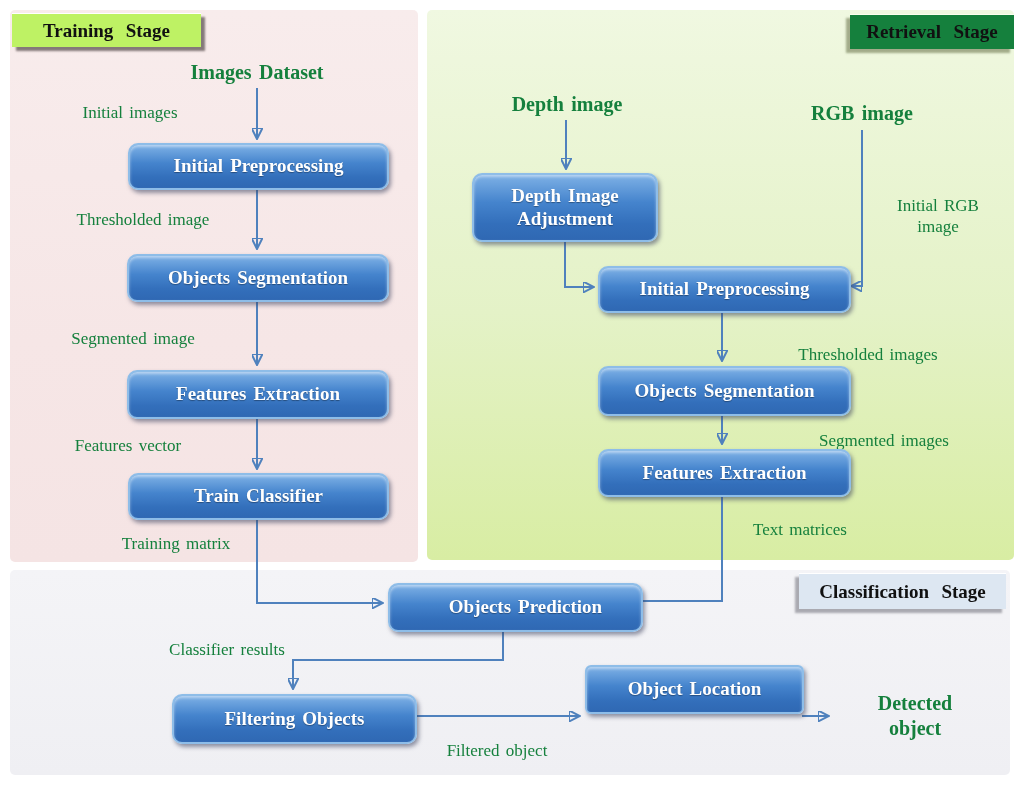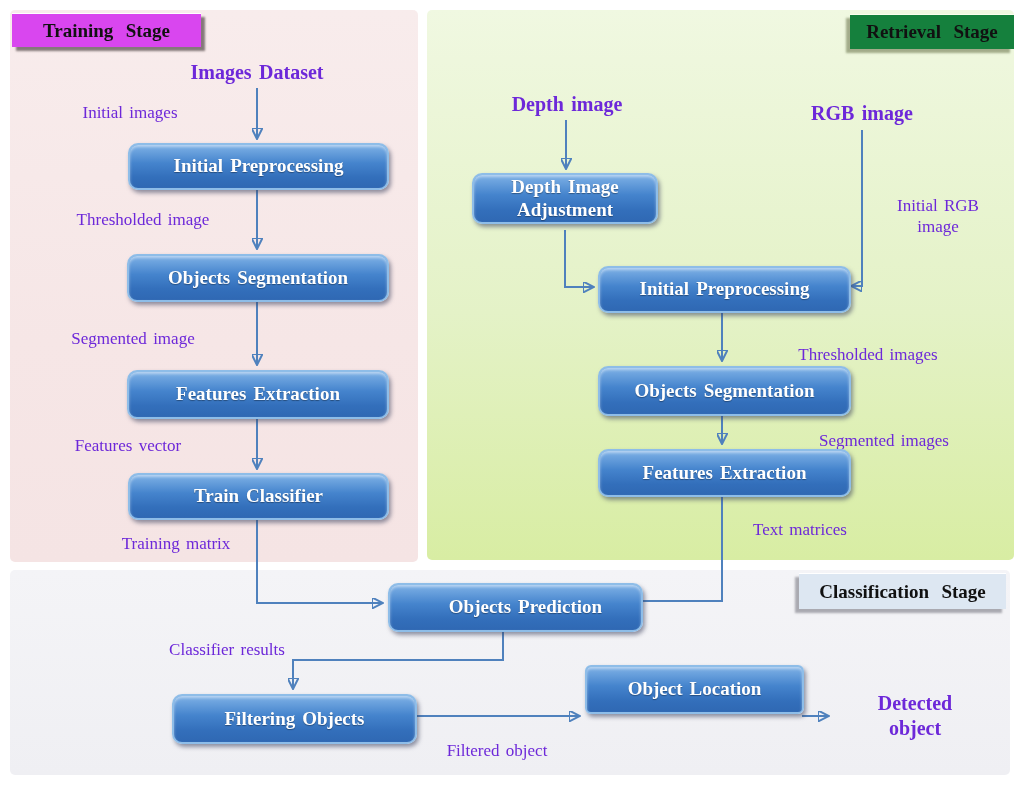--- a/index.html
+++ b/index.html
@@ -14,40 +14,40 @@
   .panel.retrieval{left:427px;top:10px;width:587px;height:550px;
     background:linear-gradient(180deg,#f0f8e1 0%,#e4f2c7 55%,#d8eda3 100%);}
   .panel.classification{left:10px;top:570px;width:1000px;height:205px;
     background:linear-gradient(180deg,#f4f4f7 0%,#efeff3 100%);}
   
   .stage-label{
     position:absolute;display:flex;align-items:center;justify-content:center;
     font-weight:bold;font-size:19px;color:#111;word-spacing:.4em;
     white-space:nowrap;z-index:3;
   }
-  .stage-label.training{left:12px;top:13px;width:189px;height:33px;background:#d946ef;
+  .stage-label.training{left:12px;top:13px;width:189px;height:33px;background:#bef264;
     box-shadow:4px 4px 2px rgba(70,60,60,.65);border-top:1px solid #fff;}
   .stage-label.retrieval{left:850px;top:14px;width:164px;height:34px;background:#15803d;
     box-shadow:-4px 4px 2px rgba(100,110,70,.55);border-top:1px solid #fcffef;}
   .stage-label.classification{left:799px;top:573px;width:207px;height:35px;background:#dde7f2;
     box-shadow:-4px 4px 2px rgba(110,110,120,.55);border-top:1px solid #fff;}
   
   .pbox{
     position:absolute;display:flex;align-items:center;justify-content:center;
     text-align:center;border-radius:10px;z-index:2;
     background:linear-gradient(180deg,#7eb1e6 0%,#4584cd 42%,#336fbb 75%,#2f68b3 100%);
     border:2px solid #8ebde8;
     box-shadow:2px 3px 4px rgba(60,65,95,.55), inset 0 2px 3px rgba(255,255,255,.45);
     color:#ffffff;font-weight:bold;font-size:19px;line-height:1.2;
     text-shadow:0 1px 1px rgba(0,0,0,.35);word-spacing:.12em;
   }
   
   .lbl{
     position:absolute;transform:translate(-50%,-50%);text-align:center;
-    color:#6d28d9;font-size:17px;white-space:nowrap;z-index:2;word-spacing:.12em;
+    color:#15803d;font-size:17px;white-space:nowrap;z-index:2;word-spacing:.12em;
   }
   .lbl.wrap{white-space:normal;line-height:1.25;}
   .lbl.bold{font-weight:bold;font-size:20px;}
   
   svg.connectors{position:absolute;left:0;top:0;z-index:1;}
   svg.connectors path{fill:none;stroke:#4f81bd;stroke-width:2px;}
 </style>
 </head>
 <body>
 
@@ -89,21 +89,21 @@
   <div class="lbl" style="left:143px;top:220px;">Thresholded image</div>
   <div class="pbox" style="left:127px;top:254px;width:258px;height:44px;">Objects Segmentation</div>
   <div class="lbl" style="left:133px;top:339px;">Segmented image</div>
   <div class="pbox" style="left:127px;top:370px;width:258px;height:45px;">Features Extraction</div>
   <div class="lbl" style="left:128px;top:446px;">Features vector</div>
   <div class="pbox" style="left:128px;top:473px;width:257px;height:43px;">Train Classifier</div>
   <div class="lbl" style="left:176px;top:544px;">Training matrix</div>
 
   <div class="lbl bold" style="left:567px;top:104px;">Depth image</div>
   <div class="lbl bold" style="left:862px;top:113px;">RGB image</div>
-  <div class="pbox" style="left:472px;top:173px;width:186px;height:51px;padding:11px 22px;box-sizing:border-box;">Depth Image Adjustment</div>
+  <div class="pbox" style="left:472px;top:173px;width:186px;height:69px;padding:11px 22px;box-sizing:border-box;">Depth Image Adjustment</div>
   <div class="lbl wrap" style="left:938px;top:216px;width:112px;">Initial RGB image</div>
   <div class="pbox" style="left:598px;top:266px;width:249px;height:43px;">Initial Preprocessing</div>
   <div class="lbl" style="left:868px;top:335px;margin-top:20px;">Thresholded images</div>
   <div class="pbox" style="left:598px;top:366px;width:249px;height:46px;">Objects Segmentation</div>
   <div class="lbl" style="left:884px;top:441px;">Segmented images</div>
   <div class="pbox" style="left:598px;top:449px;width:249px;height:44px;">Features Extraction</div>
   <div class="lbl" style="left:800px;top:530px;">Text matrices</div>
 
   <div class="pbox" style="left:388px;top:583px;width:231px;height:45px;padding-left:20px;">Objects Prediction</div>
   <div class="lbl" style="left:227px;top:650px;">Classifier results</div>

